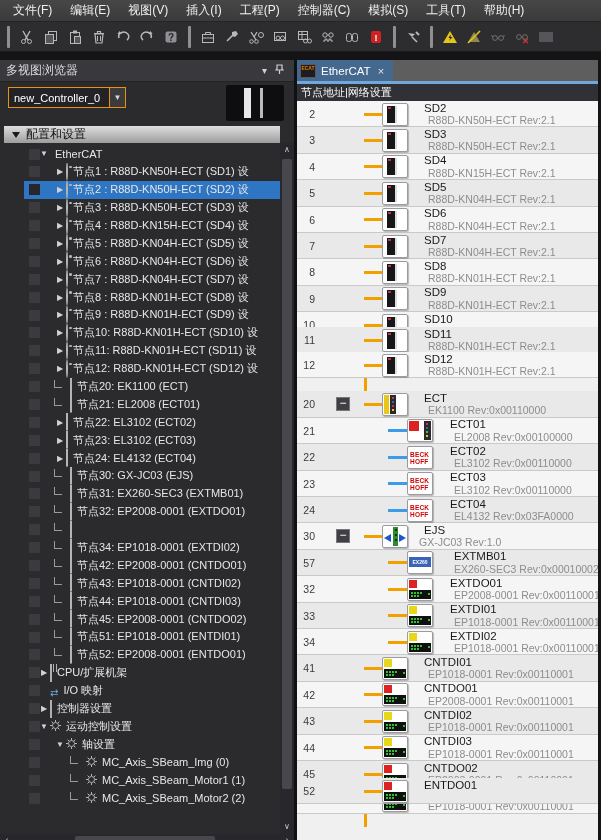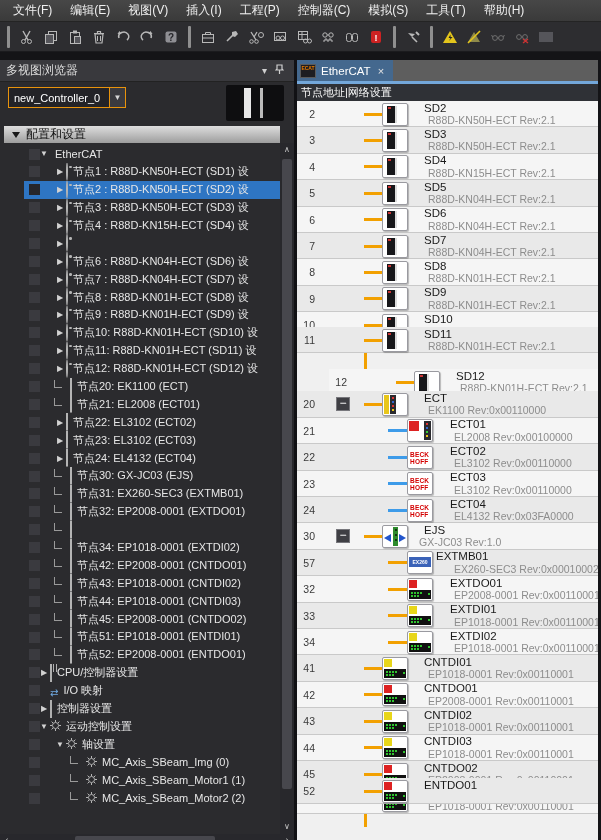--- a/index.html
+++ b/index.html
@@ -337,20 +337,21 @@
           <span class="tind" style="width:30px"></span>
           <span class="tglyph">▶</span>
           <span class="ticon"><span class="ti-servo"></span></span>
           <span class="tlabel">节点4 : R88D-KN15H-ECT (SD4) 设</span>
         </div>
         <div class="trow">
           <span class="gsq"></span>
           <span class="tind" style="width:30px"></span>
           <span class="tglyph">▶</span>
           <span class="ticon"><span class="ti-servo"></span></span>
+          <span class="tlabel">节点5 : R88D-KN04H-ECT (SD5) 设</span>
         </div>
         <div class="trow">
           <span class="gsq"></span>
           <span class="tind" style="width:30px"></span>
           <span class="tglyph">▶</span>
           <span class="ticon"><span class="ti-servo"></span></span>
           <span class="tlabel">节点6 : R88D-KN04H-ECT (SD6) 设</span>
         </div>
         <div class="trow">
           <span class="gsq"></span>
@@ -516,21 +517,21 @@
           <span class="elb"></span>
           <span style="width:4px"></span>
           <span class="ticon"><span class="ti-slave"></span></span>
           <span class="tlabel">节点52: EP2008-0001 (ENTDO01)</span>
         </div>
         <div class="trow">
           <span class="gsq"></span>
           <span class="tind" style="width:14px"></span>
           <span class="tglyph">▶</span>
           <span class="ticon"><span class="ti-rack"></span></span>
-          <span class="tlabel">CPU/控制器设置</span>
+          <span class="tlabel">CPU/扩展机架</span>
         </div>
         <div class="trow">
           <span class="gsq"></span>
           <span class="tind" style="width:14px"></span>
           <span class="tglyph"></span>
           <span class="ticon"><span class="ti-iomap">⇄</span></span>
           <span class="tlabel">I/O 映射</span>
         </div>
         <div class="trow">
           <span class="gsq"></span>
@@ -702,21 +703,21 @@
         </div>
         <div class="lrow odd" style="top: 226px;">
           <span class="lnum">11</span>
           <span class="stub" style="left:67px;width:19px;background:#F2A000"></span>
           <span class="devicon" style="left:85px">
             <s class="sv"></s>
           </span>
           <span class="lname" style="left:127px">SD11</span>
           <span class="lmodel" style="left:131px">R88D-KN01H-ECT Rev:2.1</span>
         </div>
-        <div class="lrow even" style="top: 268px; margin-left: 32px;">
+        <div class="lrow even" style="top: 251px;">
           <span class="lnum">12</span>
           <span class="stub" style="left:67px;width:19px;background:#F2A000"></span>
           <span class="devicon" style="left:85px">
             <s class="sv"></s>
           </span>
           <span class="lname" style="left:127px">SD12</span>
           <span class="lmodel" style="left:131px">R88D-KN01H-ECT Rev:2.1</span>
         </div>
         <div class="lrow odd" style="top: 290.4px;">
           <span class="lnum">20</span>
@@ -777,21 +778,21 @@
           </span>
           <span class="lname" style="left:127px">EJS</span>
           <span class="lmodel" style="left:122px">GX-JC03 Rev:1.0</span>
         </div>
         <div class="lrow odd" style="top: 448.8px;">
           <span class="lnum">57</span>
           <span class="stub" style="left:91px;width:20px;background:#F2A000"></span>
           <span class="devicon" style="left:110px">
             <s class="exb">EX260</s>
           </span>
-          <span class="lname" style="left:139px">EXTMB01</span>
+          <span class="lname" style="left:157px">EXTMB01</span>
           <span class="lmodel" style="left:157px">EX260-SEC3 Rev:0x00010002</span>
         </div>
         <div class="lrow even" style="top: 475.2px;">
           <span class="lnum">32</span>
           <span class="stub" style="left:91px;width:20px;background:#F2A000"></span>
           <span class="devicon" style="left:110px">
             <s class="epsq" style="background:#d22"></s>
             <s class="epb"></s>
             <s class="epg"></s>
           </span>

